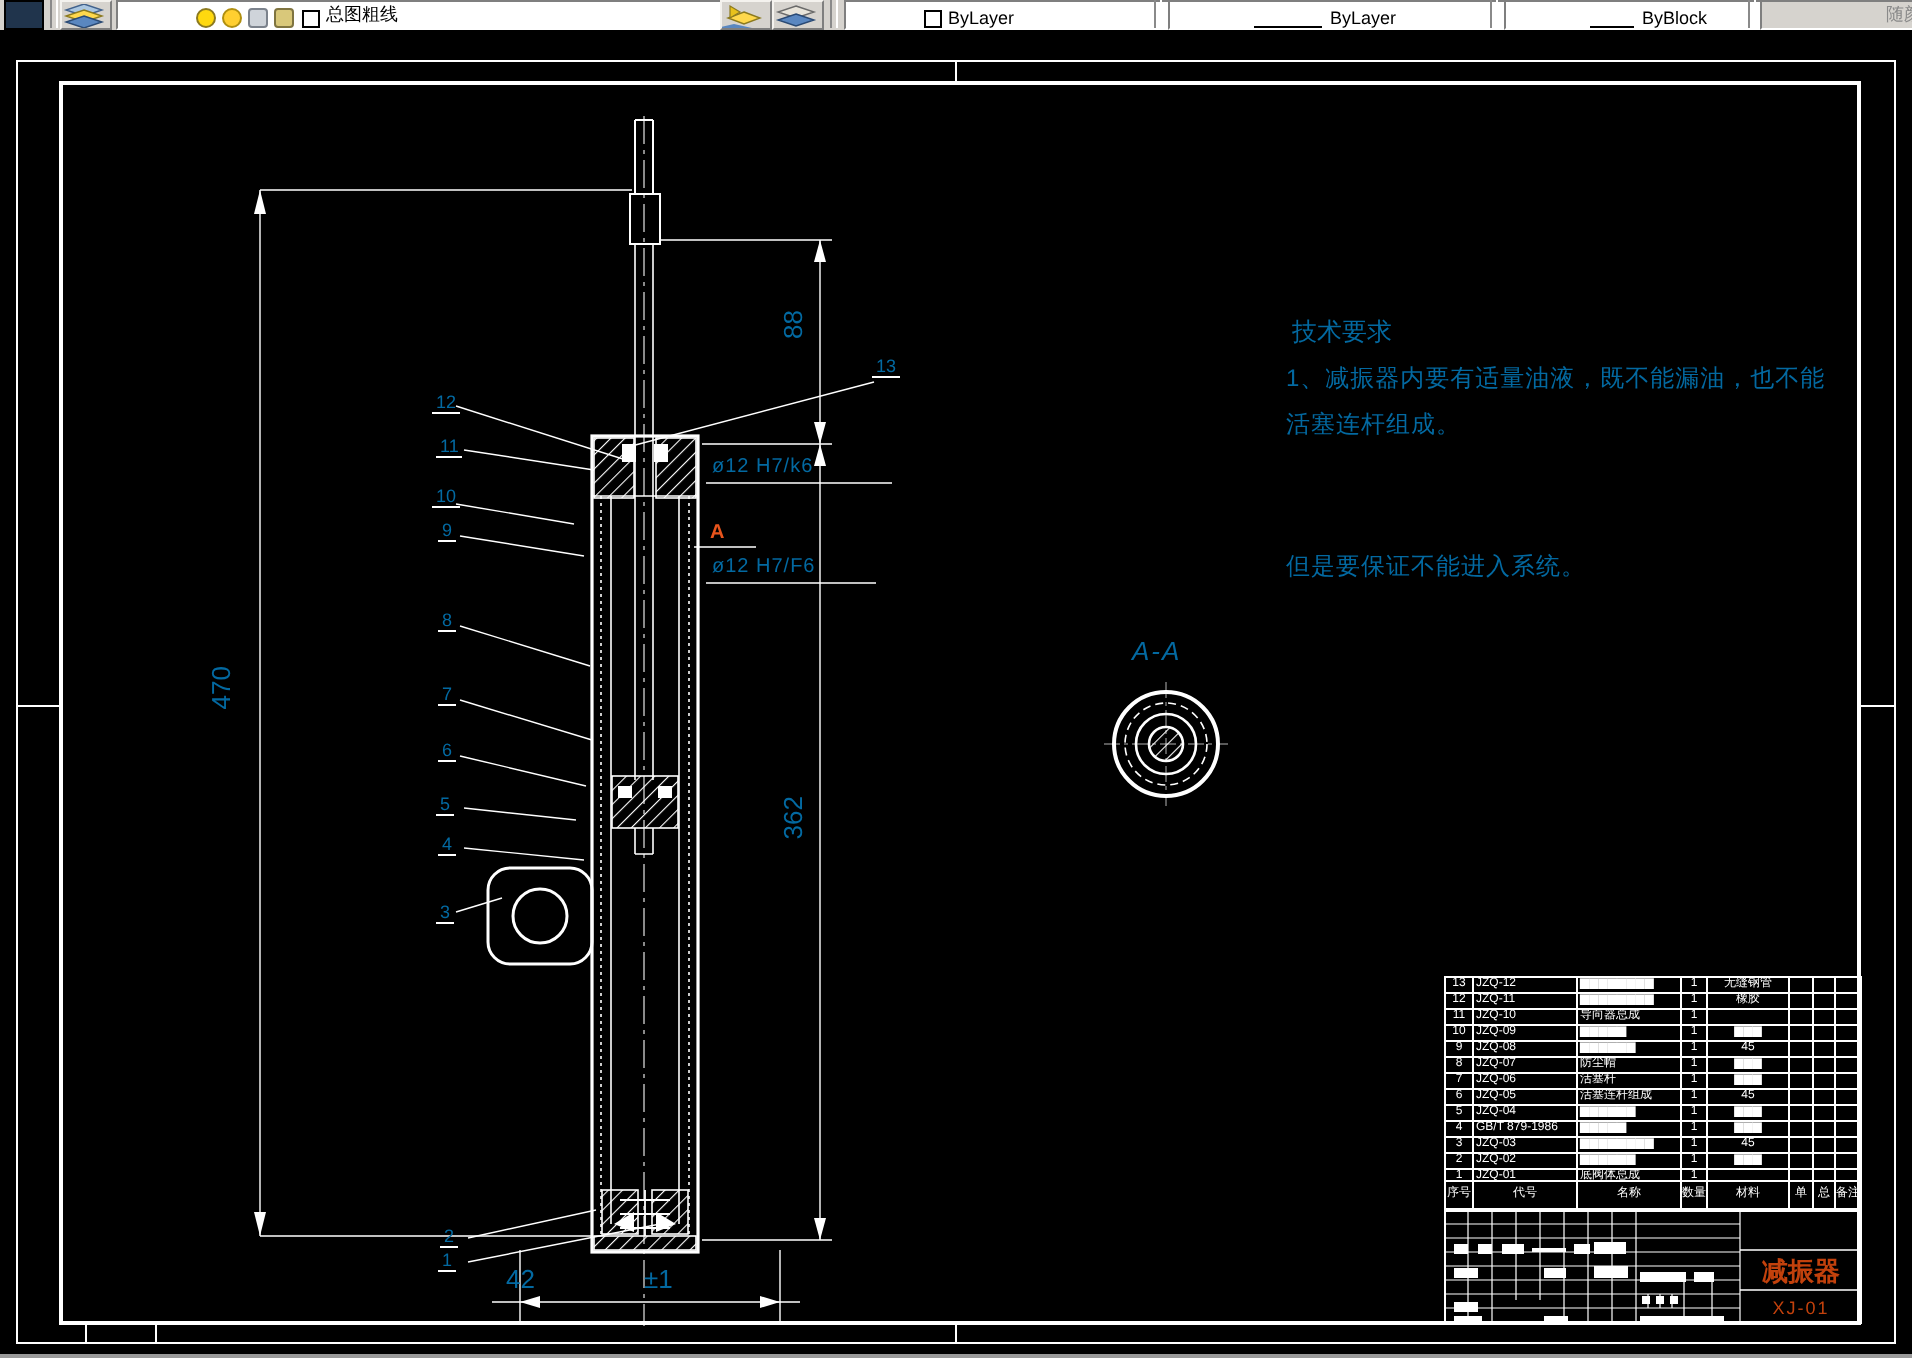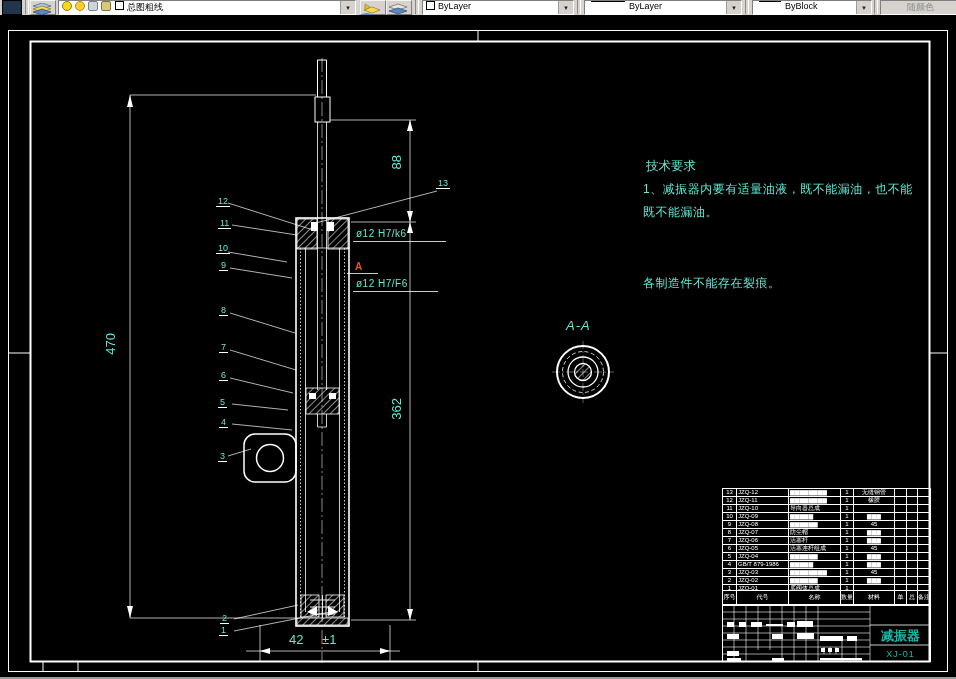--- a/index.html
+++ b/index.html
@@ -4,32 +4,32 @@
 <style>
   html,body{margin:0;padding:0;background:#555;}
   #app{position:relative;width:956px;height:679px;background:#d6d3ce;overflow:hidden;
        font-family:"Liberation Sans",sans-serif;}
   
   #toolbar{position:absolute;left:0;top:0;width:956px;height:15px;background:#d6d3ce;}
   .tbtn{position:absolute;top:0;height:13px;background:#d6d3ce;border:1px solid #f4f2ee;
         border-right-color:#7f7f7f;border-bottom-color:#7f7f7f;}
   .sep{position:absolute;top:0;width:2px;height:14px;border-left:1px solid #8a8a8a;border-right:1px solid #fff;}
   .combo{position:absolute;top:0;height:13px;background:#fff;border:1px solid #7f7f7f;
-         border-right-color:#fff;border-bottom-color:#fff;display:flex;align-items:flex-start;
-         font-size:9px;color:#000;overflow:hidden;}
+         border-right-color:#fff;border-bottom-color:#fff;display:flex;align-items:flex-end;
+         font-size:9px;color:#000;overflow:hidden;padding-left:36px;}
   .combo .arr{margin-left:auto;width:14px;height:13px;background:#d6d3ce;border-left:1px solid #9a9a9a;
               display:flex;align-items:center;justify-content:center;font-size:6px;color:#222;}
   .combo.disabled{background:#d6d3ce;color:#8a8a8a;}
   .sw{display:inline-block;width:7px;height:7px;background:#fff;border:1px solid #000;margin:0 3px 0 4px;}
   .mini{display:inline-block;width:8px;height:8px;border-radius:50%;margin-left:3px;}
   .lineglyph{display:inline-block;width:34px;height:1px;background:#000;margin:0 4px 0 6px;}
   
   #canvas{position:absolute;left:0;top:15px;width:956px;height:662px;background:#000;}
   #canvas svg{position:absolute;left:0;top:0;}
-  .abs{position:absolute;color:#5eead4;white-space:nowrap;}
+  .abs{position:absolute;color:#0369a1;white-space:nowrap;}
   .cad{font-family:"Liberation Sans",sans-serif;}
   .co{font-size:9px;border-bottom:1px solid #fff;padding:0 2px;line-height:10px;}
   .dim{font-size:13px;}
   .vtext{writing-mode:vertical-rl;transform:rotate(180deg);}
   .fit{font-size:10px;letter-spacing:.5px;}
   .seclbl{font-size:13px;letter-spacing:1px;font-style:italic;}
   .redA{font-size:10px;font-weight:bold;color:#e8541c;}
   .tr-line{font-size:12px;letter-spacing:.5px;}
   .tr-title{font-size:12.5px;}
   
@@ -41,21 +41,21 @@
   .pt-row div{border-right:1px solid #fff;box-sizing:border-box;color:#fff;font-size:6px;
               line-height:7px;overflow:hidden;white-space:nowrap;padding-left:1px;}
   .pt-row div:last-child{border-right:none;}
   .pt-row .c{text-align:center;padding-left:0;}
   #pthead{position:absolute;left:722px;top:576px;width:209px;height:14px;border:1px solid #fff;
           border-top:none;box-sizing:border-box;display:grid;
           grid-template-columns:14px 52px 52px 13px 41px 12px 11px auto;}
   #pthead div{border-right:1px solid #fff;box-sizing:border-box;color:#fff;font-size:6px;
               line-height:12px;text-align:center;overflow:hidden;}
   #pthead div:last-child{border-right:none;}
-  .tb-text{position:absolute;color:#14b8a6;text-align:center;overflow:hidden;}
+  .tb-text{position:absolute;color:#c2410c;text-align:center;overflow:hidden;}
 </style>
 </head>
 <body>
 <div id="app">
 
   <div id="toolbar">
     <div class="tbtn" style="left:2px;width:18px;background:#20344c;border-color:#000;"></div>
     <div class="sep" style="left:25px;"></div>
 
     <div class="tbtn" style="left:30px;width:24px;">
@@ -230,21 +230,21 @@
             <rect x="828" y="633" width="4" height="4"></rect>
             <rect x="835" y="633" width="4" height="4"></rect>
           <rect x="820" y="643" width="42" height="2.5"></rect>
         </g>
       </g>
     </svg>
 
     <div class="abs cad dim vtext" style="left:103px;top:318px;">470</div>
     <div class="abs cad dim vtext" style="left:389px;top:140px;">88</div>
     <div class="abs cad dim vtext" style="left:389px;top:383px;">362</div>
-    <div class="abs cad dim" style="left:277px;top:617px;padding-left:12px;">42</div>
+    <div class="abs cad dim" style="left:241px;top:617px;padding-left:12px;">42</div>
     <div class="abs cad dim" style="left:322px;top:617px;">±1</div>
 
     <div class="abs cad fit" style="left:356px;top:213px;">ø12 H7/k6</div>
     <div class="abs cad redA" style="left:355px;top:246px;">A</div>
     <div class="abs cad fit" style="left:356px;top:263px;">ø12 H7/F6</div>
 
     <div class="abs cad co" style="left:436px;top:163px;">13</div>
     <div class="abs cad co" style="left:216px;top:181px;">12</div>
     <div class="abs cad co" style="left:218px;top:203px;">11</div>
     <div class="abs cad co" style="left:216px;top:228px;">10</div>
@@ -255,22 +255,22 @@
     <div class="abs cad co" style="left:218px;top:382px;">5</div>
     <div class="abs cad co" style="left:219px;top:402px;">4</div>
     <div class="abs cad co" style="left:218px;top:436px;">3</div>
     <div class="abs cad co" style="left:220px;top:598px;">2</div>
     <div class="abs cad co" style="left:219px;top:610px;">1</div>
 
     <div class="abs cad seclbl" style="left:566px;top:303px;">A-A</div>
 
     <div class="abs cad tr-title" style="left:646px;top:143px;">技术要求</div>
     <div class="abs cad tr-line" style="left:643px;top:166px;">1、减振器内要有适量油液，既不能漏油，也不能</div>
-    <div class="abs cad tr-line" style="left:643px;top:189px;">既不能漏油。</div>
-    <div class="abs cad tr-line" style="left:643px;top:260px;">各制造件不能存在裂痕。</div>
+    <div class="abs cad tr-line" style="left:643px;top:189px;">活塞连杆组成。</div>
+    <div class="abs cad tr-line" style="left:643px;top:260px;">但是要保证不能进入系统。</div>
 
     <div id="ptable">
       <div class="pt-row">
         <div class="c">13</div>
           <div>JZQ-12</div>
           <div>▆▆▆▆▆▆▆▆</div>
           <div class="c">1</div>
           <div class="c">无缝钢管</div>
           <div></div>
           <div></div>

